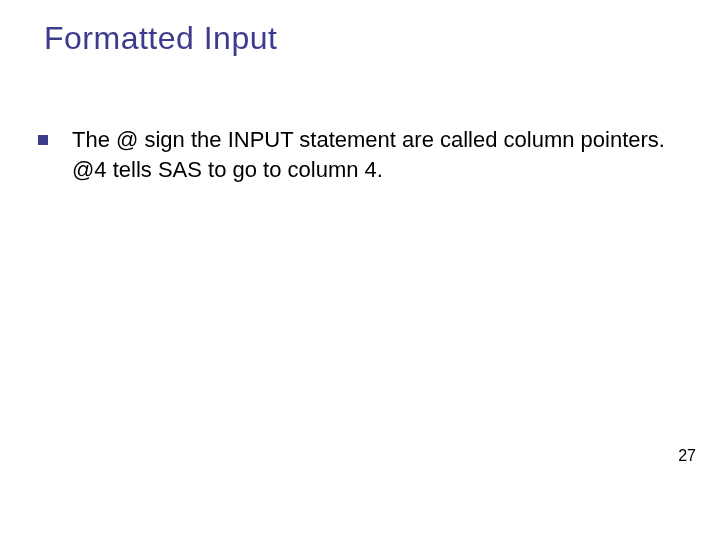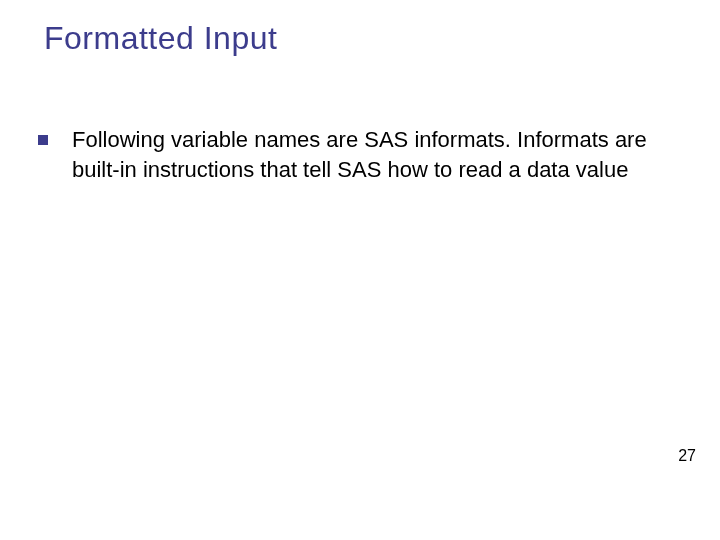--- a/index.html
+++ b/index.html
@@ -63,23 +63,23 @@
 </style>
 </head>
 <body>
 
 <div class="slide">
 
   <div class="title">Formatted Input</div>
 
   <div class="body">
 
-
     <div class="bullet-item">
       <div class="bullet-marker"></div>
-      <div class="bullet-text">Following variable names are SAS informats. Informats are built-in instructions that tell SAS how to read a data value</div>
+      <div class="bullet-text">The @ sign the INPUT statement are called column pointers. @4 tells SAS to go to column 4.</div>
     </div>
+
 
   </div>
 
   <div class="page-number">27</div>
 
 </div>
 
 </body></html>

